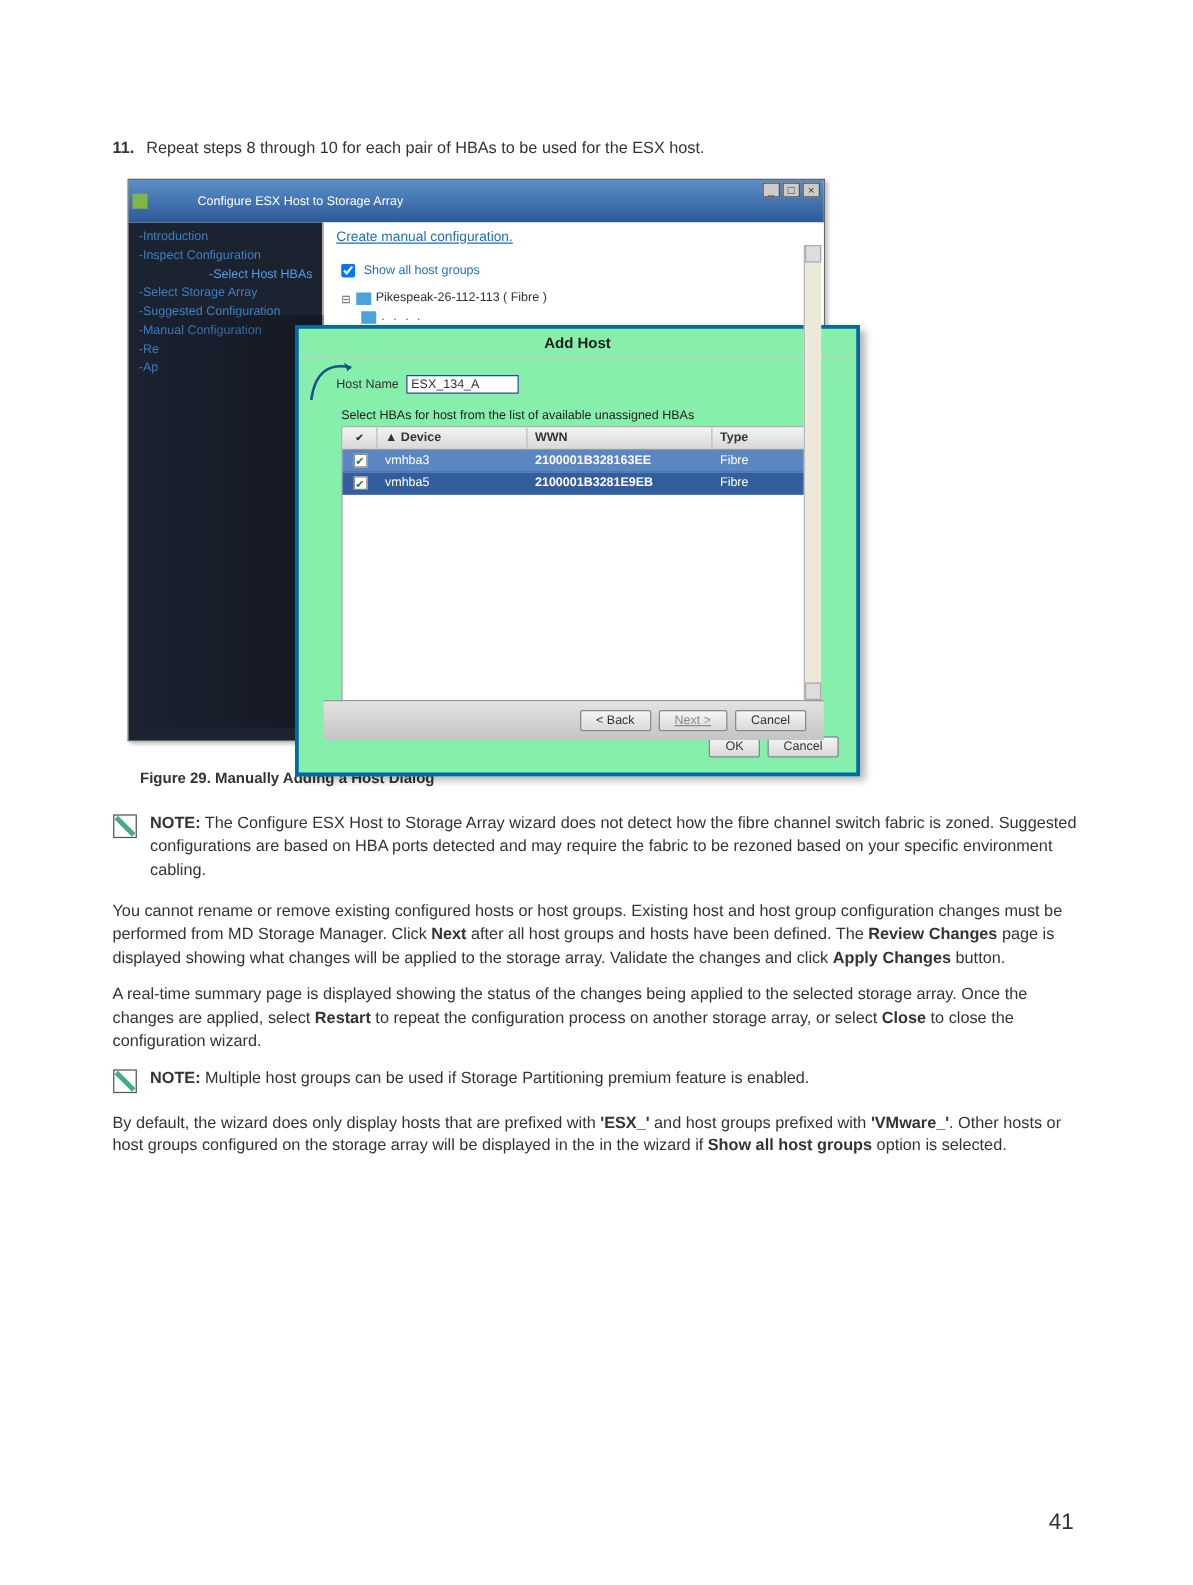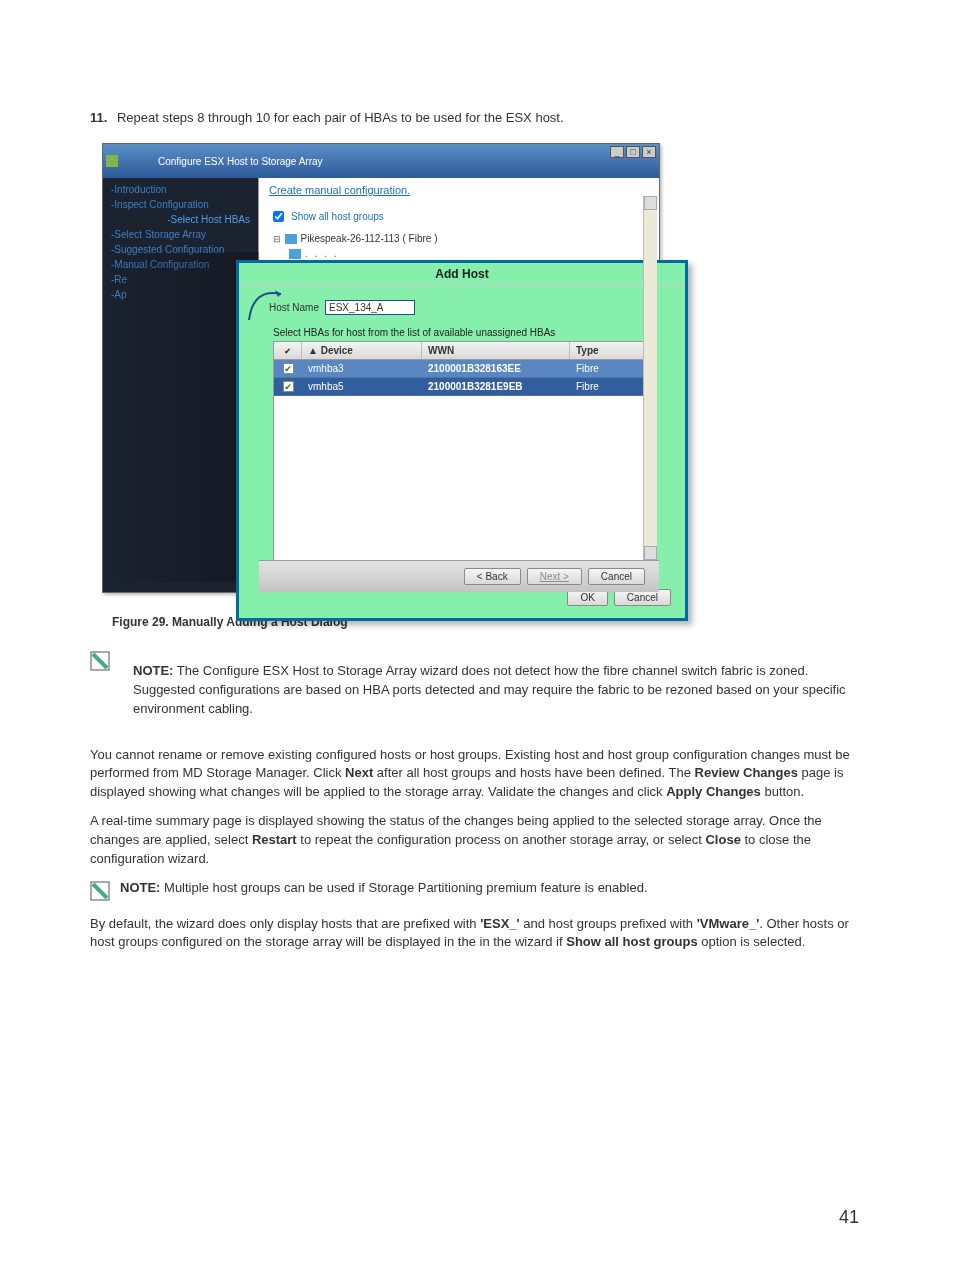--- a/index.html
+++ b/index.html
@@ -277,21 +277,21 @@
 
   <div class="figcap">Figure 29. Manually Adding a Host Dialog</div>
 
   <div class="note-block">
     <span class="note-icon">
       <svg viewBox="0 0 20 20">
           <rect x="1" y="1" width="18" height="18" fill="#fff" stroke="#555"></rect>
           <path d="M3 3 L17 17" stroke="#4a8" stroke-width="4"></path>
         </svg>
     </span>
-    <div class="para" style="margin:13px">
+    <div class="para" style="margin:0">
       <strong>NOTE:</strong><span> The Configure ESX Host to Storage Array wizard does not detect how the fibre channel switch fabric is zoned. Suggested configurations are based on HBA ports detected and may require the fabric to be rezoned based on your specific environment cabling.</span>
     </div>
   </div>
 
   <div class="para">
     <span>You cannot rename or remove existing configured hosts or host groups. Existing host and host group configuration changes must be performed from MD Storage Manager. Click </span><strong>Next</strong><span> after all host groups and hosts have been defined. The </span><strong>Review Changes</strong><span> page is displayed showing what changes will be applied to the storage array. Validate the changes and click </span><strong>Apply Changes</strong><span> button.</span>
   </div>
 
   <div class="para">
     <span>A real-time summary page is displayed showing the status of the changes being applied to the selected storage array. Once the changes are applied, select </span><strong>Restart</strong><span> to repeat the configuration process on another storage array, or select </span><strong>Close</strong><span> to close the configuration wizard.</span>

